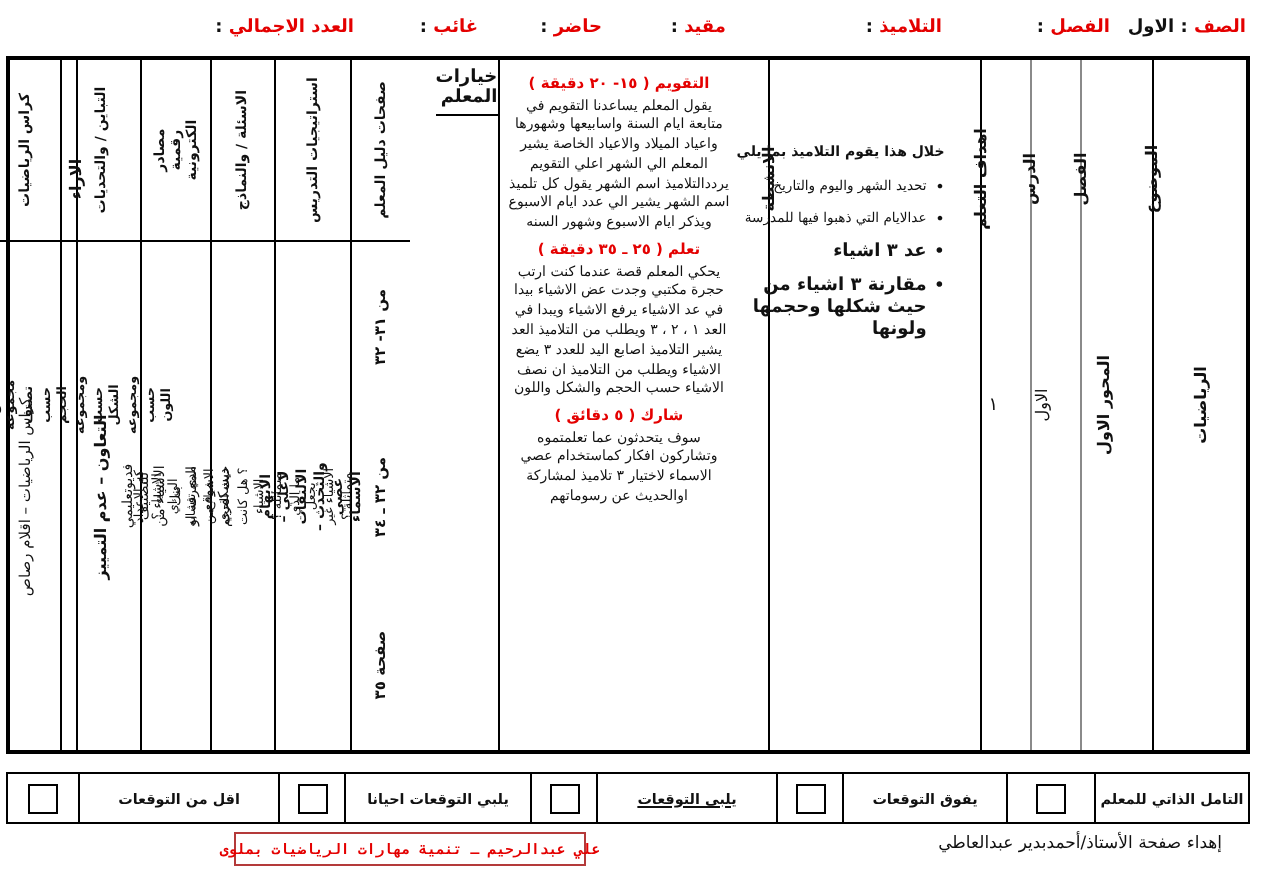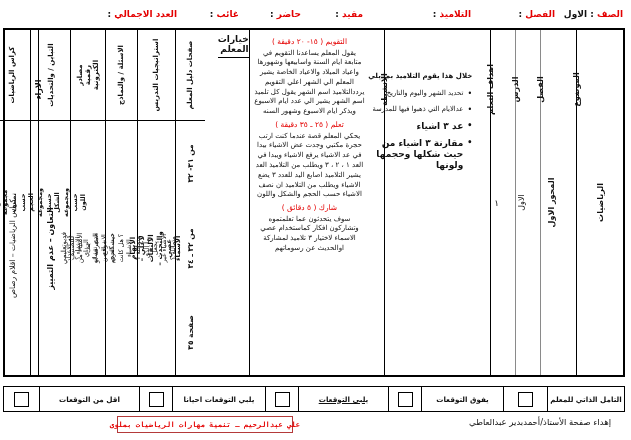--- a/index.html
+++ b/index.html
@@ -51,21 +51,21 @@
   .goals-body{padding:42px 5px 4px 3px;font-size:7px;line-height:1.35;}
   .goals-intro{font-weight:bold;font-size:7px;margin-bottom:8px;white-space:nowrap;}
   .bullet{display:flex;margin-bottom:6px;}
   .bullet .dot{width:9px;flex:none;font-size:8px;line-height:1.2;}
   .bullet .btxt{flex:1;text-align:right;}
   .bullet.small .btxt{font-size:6.8px;}
   .bullet.big{font-weight:bold;}
   .bullet.big .btxt{font-size:9px;line-height:1.25;}
   
   .act-body{padding:4px 6px 2px 4px;font-size:7px;line-height:1.4;}
-  .act-title{color:#e40000;font-weight:normal;font-size:7.5px;text-align:center;margin:3px 0 1px 0;}
+  .act-title{color:#e40000;font-weight:bold;font-size:7.5px;text-align:center;margin:3px 0 1px 0;}
   .act-text{text-align:center;}
   
   .pages-body{display:flex;flex-direction:column;}
   .pages-body .pslot{flex:1;position:relative;}
   .pages-txt{font-size:7.5px;font-weight:bold;}
   
   .t-math{font-size:8px;font-weight:bold;}
   .t-axis{font-size:8px;font-weight:bold;}
   .t-first{font-size:8px;}
   .t-lesson-num{font-size:9px;}

